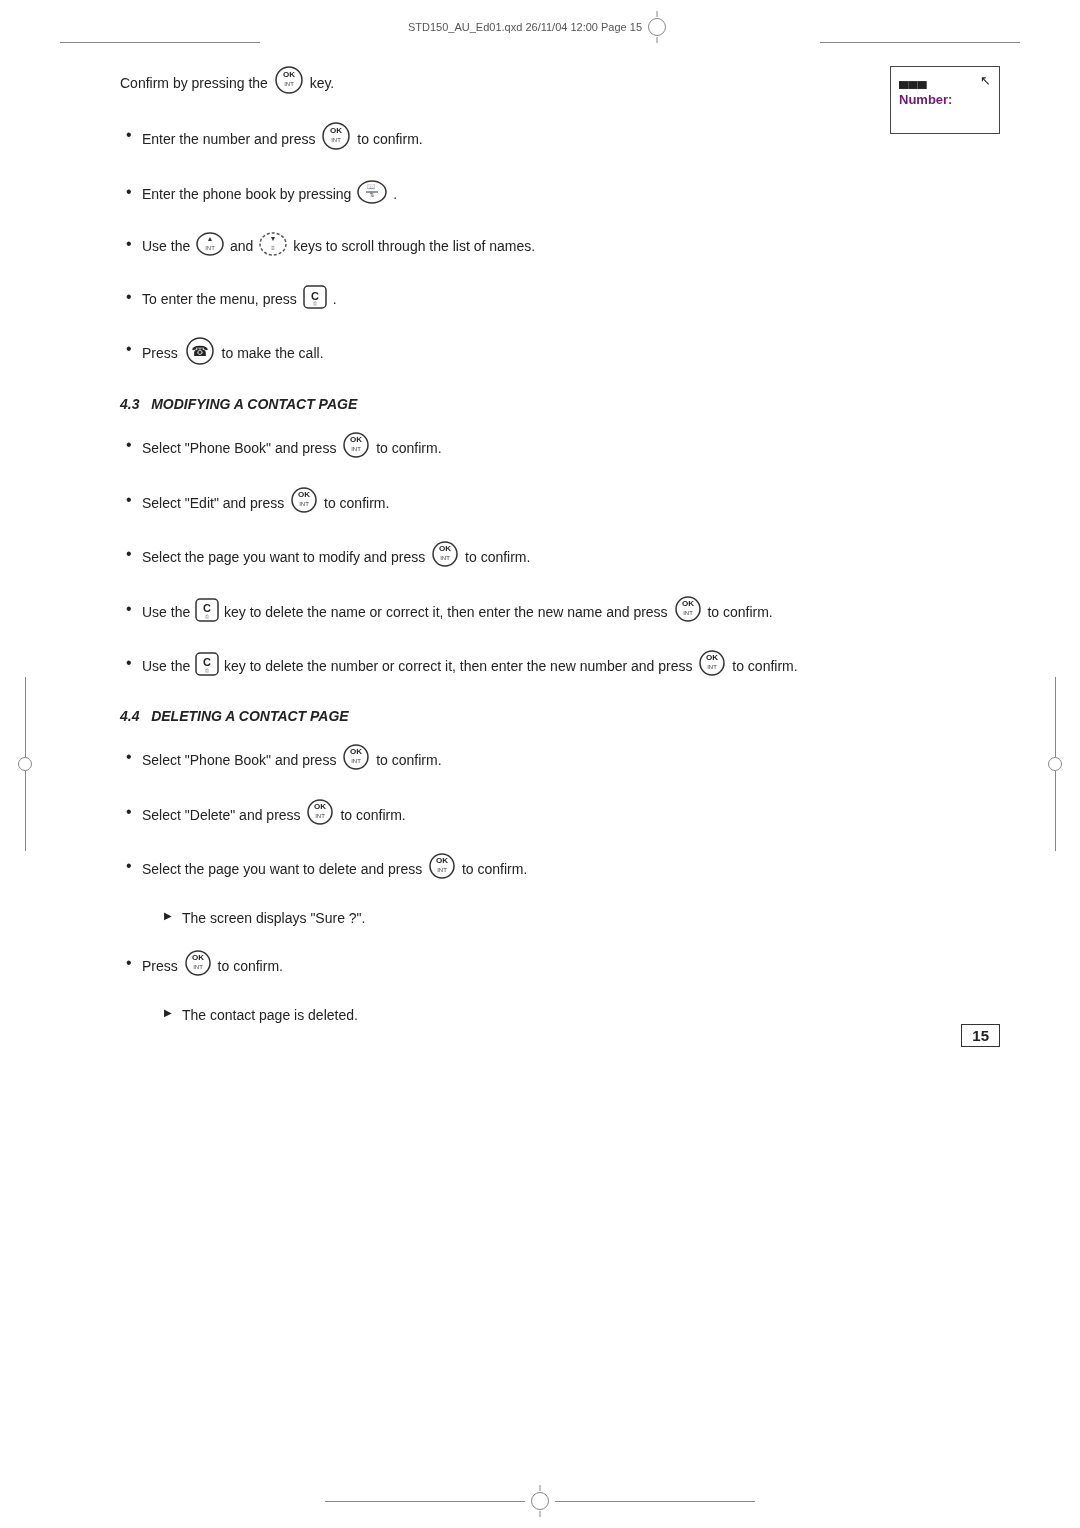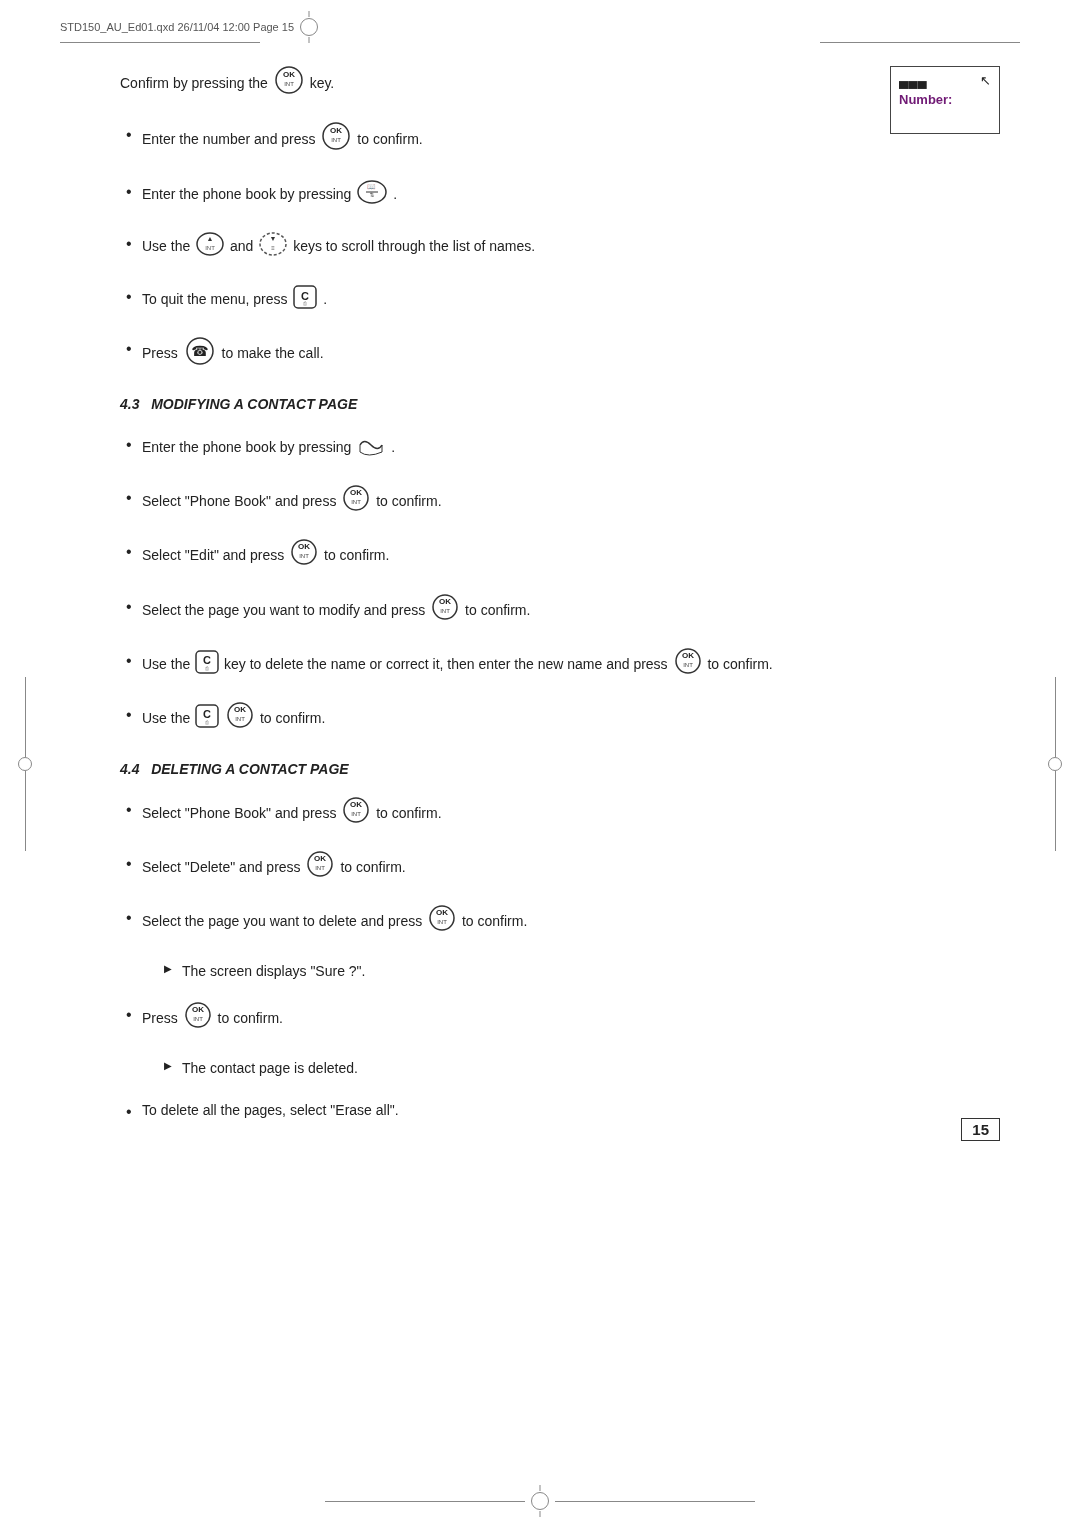--- a/index.html
+++ b/index.html
@@ -18,20 +18,21 @@
       min-height: 1528px;
       background: #fff;
       padding: 0;
       position: relative;
     }
 
     
     .top-bar {
       display: flex;
       align-items: center;
+      justify-content: center;
       padding: 18px 60px 0 60px;
       position: relative;
     }
     .top-line-left {
       position: absolute;
       left: 60px;
       top: 42px;
       width: 200px;
       height: 1px;
       background: #888;
@@ -393,21 +394,21 @@
           <svg width="30" height="26" viewBox="0 0 30 26">
             <ellipse cx="15" cy="13" rx="13" ry="11" fill="none" stroke="#555" stroke-width="1.5" stroke-dasharray="3,2"></ellipse>
             <text x="15" y="10" text-anchor="middle" font-size="7" fill="#333" font-weight="bold">▼</text>
             <text x="15" y="19" text-anchor="middle" font-size="6" fill="#555">≡</text>
           </svg>
         </span>
         <span> keys to scroll through the list of names.</span>
       </li>
 
       <li>
-        <span>To quit the menu, press </span>
+        <span>To enter the menu, press </span>
         
         <span class="inline-icon">
           <svg width="26" height="26" viewBox="0 0 26 26">
             <rect x="2" y="2" width="22" height="22" rx="4" fill="none" stroke="#333" stroke-width="1.5"></rect>
             <text x="13" y="13" text-anchor="middle" dominant-baseline="middle" font-size="11" font-weight="bold" fill="#222">C</text>
             <text x="13" y="21" text-anchor="middle" font-size="5" fill="#555">⎙</text>
           </svg>
         </span>
         <span> .</span>
       </li>
@@ -425,30 +426,20 @@
       </li>
     </ul>
 
     <div class="section-heading">
       <span>4.3</span>&nbsp;&nbsp;
       <span>MODIFYING A CONTACT PAGE</span>
     </div>
 
     <ul class="bullet-list">
 
-      <li>
-        <span>Enter the phone book by pressing </span>
-        <span class="inline-icon">
-          <svg width="30" height="26" viewBox="0 0 30 26">
-            <path d="M4,13 Q8,6 15,13 Q22,20 26,13" fill="none" stroke="#333" stroke-width="1.5"></path>
-            <path d="M4,13 L4,20 Q12,26 26,20 L26,13" fill="none" stroke="#333" stroke-width="1"></path>
-          </svg>
-        </span>
-        <span>.</span>
-      </li>
 
       <li>
         <span>Select "Phone Book" and press </span>
         <span class="ok-circle">
           <svg width="28" height="28" viewBox="0 0 28 28">
             <circle cx="14" cy="14" r="12" fill="none" stroke="#333" stroke-width="1.5"></circle>
             <text x="14" y="11" text-anchor="middle" font-size="8" font-weight="bold" fill="#222">OK</text>
             <text x="14" y="20" text-anchor="middle" font-size="6" fill="#444">INT</text>
           </svg>
         </span>
@@ -501,20 +492,21 @@
 
       <li>
         <span>Use the </span>
         <span class="inline-icon">
           <svg width="24" height="26" viewBox="0 0 24 26">
             <rect x="1" y="2" width="22" height="22" rx="4" fill="none" stroke="#333" stroke-width="1.5"></rect>
             <text x="12" y="12" text-anchor="middle" dominant-baseline="middle" font-size="11" font-weight="bold" fill="#222">C</text>
             <text x="12" y="21" text-anchor="middle" font-size="5" fill="#555">⎙</text>
           </svg>
         </span>
+        <span> key to delete the number or correct it, then enter the new number and press </span>
         <span class="ok-circle">
           <svg width="28" height="28" viewBox="0 0 28 28">
             <circle cx="14" cy="14" r="12" fill="none" stroke="#333" stroke-width="1.5"></circle>
             <text x="14" y="11" text-anchor="middle" font-size="8" font-weight="bold" fill="#222">OK</text>
             <text x="14" y="20" text-anchor="middle" font-size="6" fill="#444">INT</text>
           </svg>
         </span>
         <span> to confirm.</span>
       </li>
     </ul>
@@ -578,23 +570,20 @@
           </svg>
         </span>
         <span> to confirm.</span>
         <ul class="sub-bullet">
           <li>
             <span>The contact page is deleted.</span>
           </li>
         </ul>
       </li>
 
-      <li>
-        <span>To delete all the pages, select "Erase all".</span>
-      </li>
     </ul>
 
     <div class="page-number">15</div>
 
   </div>
 
   <div class="bottom-bar">
     <div class="bottom-line-left"></div>
     <div class="reg-mark-bottom"></div>
     <div class="bottom-line-right"></div>

